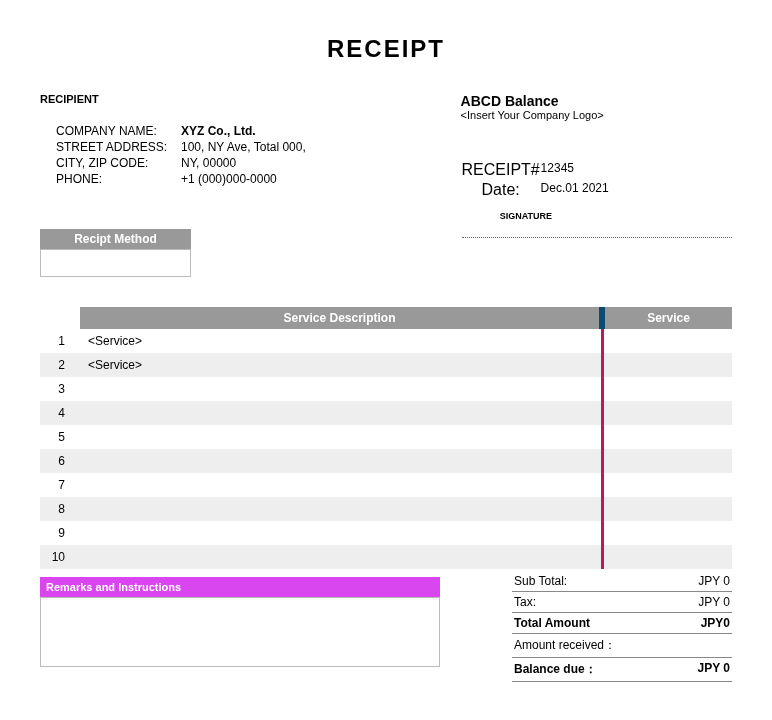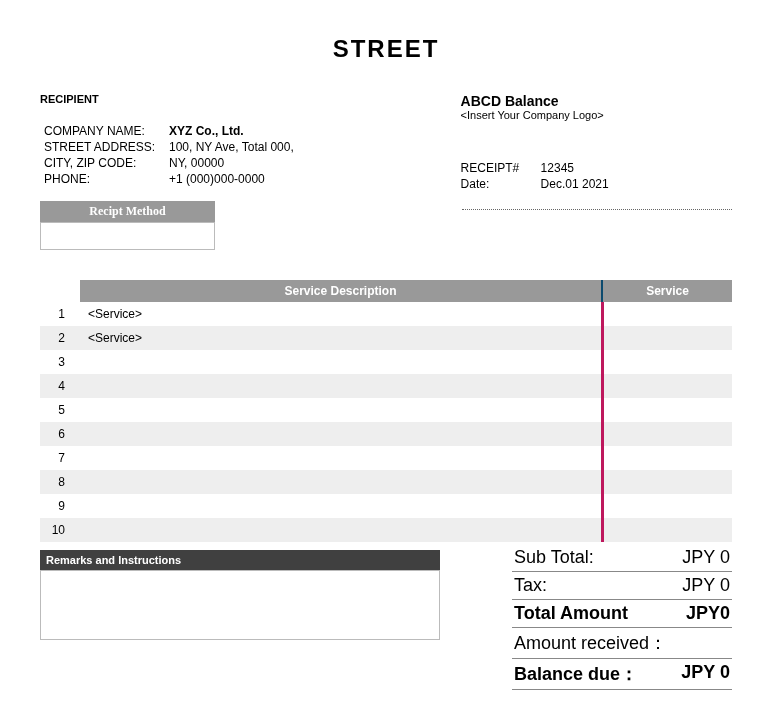--- a/index.html
+++ b/index.html
@@ -26,48 +26,48 @@
     display: flex;
     justify-content: space-between;
   }
   .left-block { width: 55%; }
   .right-block { width: 45%; text-align: left; padding-left: 40px; }
   .recipient-label {
     font-size: 11px;
     font-weight: bold;
     margin-bottom: 19px;
   }
-  .info-line { display: flex; margin: 2px 4px; }
+  .info-line { display: flex; margin: 2px 16px; }
   .info-label { width: 125px; font-size: 12px; }
   .info-value { font-size: 12px; }
   .info-value.bold { font-weight: bold; }
   .company-name { font-weight: bold; font-size: 14px; }
   .logo-place { font-size: 11px; margin-bottom: 40px; }
   .meta-row { display: flex; margin: 2px 0; }
-  .meta-label { width: 80px; font-size: 12px; }
+  .meta-label { width: 80px; font-size: 16px; text-align: center; }
   .meta-value { font-size: 12px; }
   .sig-row {
     display: flex;
     justify-content: flex-end;
     margin-top: 10px;
   }
   .sig-label {
     font-size: 9px;
     font-weight: bold;
     text-align: right;
     width: 100%;
     padding-right: 180px;
   }
   .method-sig-row {
     display: flex;
     margin-top: 8px;
     justify-content: space-between;
     align-items: flex-start;
   }
-  .method-box { width: 175px; font-family: Liberation Serif, serif; }
+  .method-box { width: 151px; }
   .method-header {
     background: #999;
     color: #fff;
     font-weight: bold;
     font-size: 12px;
     text-align: center;
     padding: 3px 0;
   }
   .method-cell {
     border: 1px solid #bbb;
@@ -86,67 +86,67 @@
     width: 100%;
     border-collapse: collapse;
     margin-top: 30px;
   }
   .items-table th {
     background: #999;
     color: #fff;
     font-weight: bold;
     font-size: 12px;
     padding: 4px;
-    border-right: 2px solid #0c4a6e;
+    border-right: 6px solid #0c4a6e;
   }
   .items-table th:first-child { width: 40px; background: #fff; border: none; }
   .items-table th:last-child { border-right: none; width: 130px; }
   .items-table td {
     padding: 5px 8px;
     font-size: 12px;
   }
   .items-table tr.odd td { background: #fff; }
   .items-table tr.even td { background: #eee; }
   .items-table td.num { text-align: right; width: 40px; padding-right: 15px; }
   .items-table td.desc { border-right: 3px solid #be185d; }
   .items-table td.amt { text-align: right; width: 130px; }
   .bottom-row {
     display: flex;
     justify-content: space-between;
     margin-top: 8px;
     align-items: flex-start;
   }
   .remarks-box { width: 400px; }
   .remarks-header {
-    background: #404040;
+    background: #d946ef;
     color: #fff;
     font-weight: bold;
     font-size: 11px;
     padding: 4px 6px;
   }
   .remarks-body {
     border: 1px solid #bbb;
     height: 70px;
   }
-  .totals-box { width: 220px; font-size: 18px; margin-top: -6px; }
+  .totals-box { width: 220px; font-size: 12px; margin-top: -6px; }
   .totals-row {
     display: flex;
     justify-content: space-between;
     border-bottom: 1px solid #888;
     padding: 3px 2px;
   }
   .totals-row.bold { font-weight: bold; }
   .totals-row .tval { text-align: right; }
 </style>
 </head>
 <body>
 
 <div class="page">
 
-  <div class="doc-title">STREET</div>
+  <div class="doc-title">RECEIPT</div>
 
   <div class="header-row">
     <div class="left-block">
       <div class="recipient-label">RECIPIENT</div>
       <div class="info-line">
         <div class="info-label">COMPANY NAME:</div>
         <div class="info-value bold">XYZ Co., Ltd.</div>
       </div>
       <div class="info-line">
         <div class="info-label">STREET ADDRESS:</div>
@@ -168,20 +168,23 @@
         <div class="meta-label">RECEIPT#</div>
         <div class="meta-value">12345</div>
       </div>
       <div class="meta-row">
         <div class="meta-label">Date:</div>
         <div class="meta-value">Dec.01 2021</div>
       </div>
     </div>
   </div>
 
+  <div class="sig-row">
+    <div class="sig-label">SIGNATURE</div>
+  </div>
 
   <div class="method-sig-row">
     <div class="method-box">
       <div class="method-header">Recipt Method</div>
       <div class="method-cell"></div>
     </div>
     <div class="sig-block">
       <div class="sig-line"></div>
     </div>
   </div>

